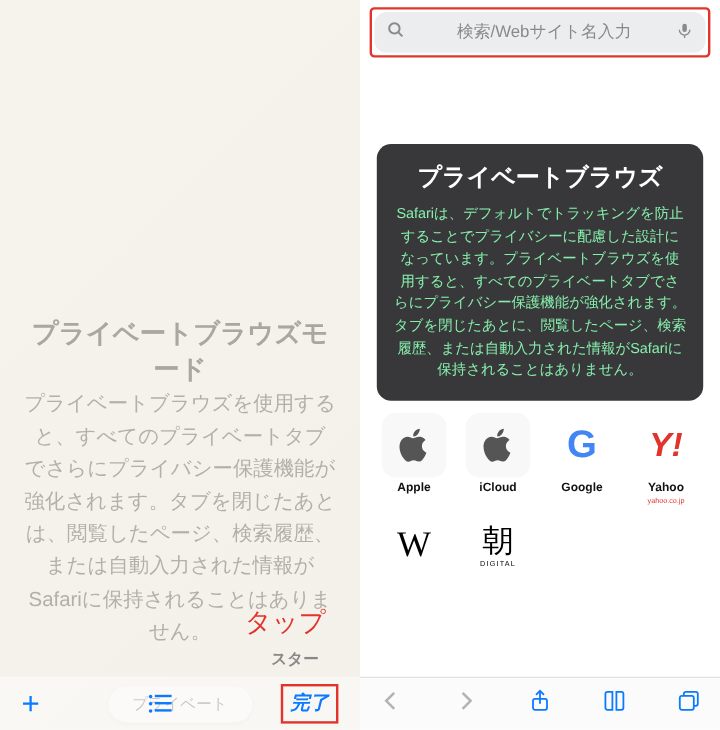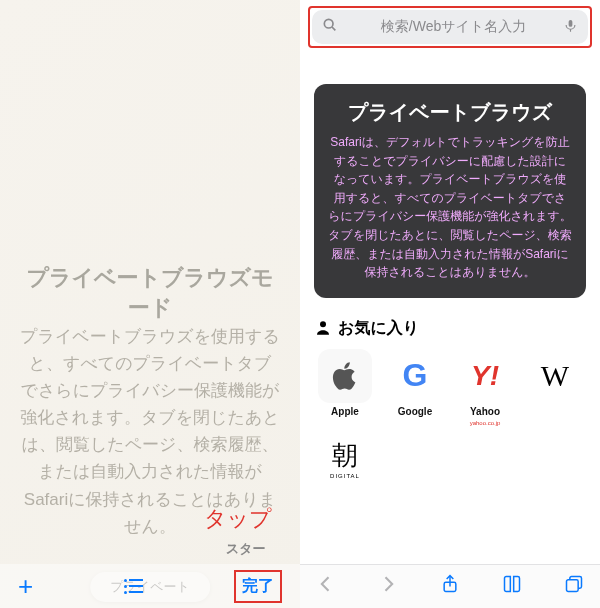--- a/index.html
+++ b/index.html
@@ -16,35 +16,35 @@
     .chip { position: absolute; left: 50%; transform: translateX(-50%); top: -6px; background: #fff; border-radius: 16px; padding: 6px 20px; font-size: 13px; font-weight: 400; box-shadow: 0 1px 4px rgba(0,0,0,0.15); margin-top: 38px; }
     .chipright { position: absolute; left: 222px; top: -6px; font-size: 13px; font-weight: 600; color: #888; padding: 6px 4px; }
     .tap-label { position: absolute; left: 204px; top: -36px; color: #e0342d; font-size: 22px; font-weight: 400; }
     .toolbar-left { position: absolute; bottom: 0; left: 0; right: 0; height: 44px; display: flex; align-items: center; justify-content: space-between; padding: 0 18px; background: rgba(250,249,246,0.8); }
     .tb-plus { color: #0a7afe; font-size: 26px; font-weight: 300; }
     .tb-list { color: #0a7afe; display: flex; flex-direction: column; gap: 3px; }
     .tb-list span { display: flex; align-items: center; gap: 2px; }
     .dot { width: 3px; height: 3px; background: #0a7afe; border-radius: 50%; display: inline-block; }
     .line { width: 14px; height: 2px; background: #0a7afe; display: inline-block; }
     .done { color: #0a7afe; font-size: 16px; font-weight: 600; }
-    .done-box { border: 2px solid #e0342d; padding: 4px 6px; }
+    .done-box { border: 2px solid #e0342d; padding: 4px 6px; font-style: italic; }
 
     
     .right { background: #fff; display: flex; flex-direction: column; }
     .search-wrap { padding: 6px 8px 4px; }
     .search-outline { border: 2px solid #e0342d; border-radius: 4px; padding: 2px; }
     .search { background: #ecedef; border-radius: 10px; height: 34px; display: flex; align-items: center; padding: 0 10px; }
     .sicon { color: #8a8a8d; font-size: 16px; margin-right: 6px; }
     .sph { flex: 1; text-align: center; color: #8a8a8d; font-size: 14px; }
     .mic { color: #8a8a8d; font-size: 15px; }
 
     .right-scroll { flex: 1; overflow: hidden; padding: 0 14px; }
-    .card { background: #38383a; color: #fff; border-radius: 12px; padding: 16px 14px; margin-top: 32px; }
+    .card { background: #38383a; color: #fff; border-radius: 12px; padding: 16px 14px; margin-top: 68px; }
     .card-title { font-size: 20px; font-weight: 700; text-align: center; line-height: 1.25; }
-    .card-body { font-size: 12px; color: #f0abfc; text-align: center; line-height: 1.55; margin-top: 8px; }
+    .card-body { font-size: 12px; color: #86efac; text-align: center; line-height: 1.55; margin-top: 8px; }
 
     .fav-head { display: flex; align-items: center; gap: 6px; margin-top: 20px; font-size: 16px; font-weight: 700; }
     .fav-grid { display: grid; grid-template-columns: repeat(4, 1fr); gap: 6px 8px; margin-top: 10px; }
     .fav { display: flex; flex-direction: column; align-items: center; gap: 3px; }
     .fav-ico { width: 54px; height: 54px; border-radius: 12px; display: flex; align-items: center; justify-content: center; font-size: 30px; background: #f8f8f8; }
     .fav-label { font-size: 10px; font-weight: 600; color: #111; }
     .fav-sub { font-size: 6px; color: #e0342d; }
 
     .toolbar-right { height: 44px; border-top: 1px solid #e2e2e4; display: flex; align-items: center; justify-content: space-between; padding: 0 16px; background: #fbfbfb; }
     .ticon { color: #b3b3b5; font-size: 18px; }
@@ -111,36 +111,37 @@
         </div>
       </div>
     </div>
 
     <div class="right-scroll">
       <div class="card">
         <div class="card-title">プライベートブラウズ</div>
         <div class="card-body">Safariは、デフォルトでトラッキングを防止することでプライバシーに配慮した設計になっています。プライベートブラウズを使用すると、すべてのプライベートタブでさらにプライバシー保護機能が強化されます。タブを閉じたあとに、閲覧したページ、検索履歴、または自動入力された情報がSafariに保持されることはありません。</div>
       </div>
 
-      <div class="fav-head">
-        <svg viewBox="0 0 24 24" width="18" height="18" fill="#000">
-            <circle cx="12" cy="7" r="4"></circle>
-            <path d="M4 21c0-4 4-6 8-6s8 2 8 6z"></path>
-          </svg>
-        <span>お気に入り</span>
-      </div>
 
       <div class="fav-grid">
         <div class="fav">
           <div class="fav-ico">
               <svg class="apple-logo" viewBox="0 0 24 24" fill="#555">
                 <path d="M16.4 12.6c0-2.3 1.9-3.4 2-3.5-1.1-1.6-2.8-1.8-3.4-1.8-1.4-.1-2.8.8-3.5.8s-1.8-.8-3-.8c-1.6 0-3 .9-3.8 2.3-1.6 2.8-.4 7 1.2 9.3.8 1.1 1.7 2.4 2.9 2.3 1.2 0 1.6-.8 3-.8 1.4 0 1.8.8 3 .7 1.2 0 2-1.1 2.8-2.3.9-1.3 1.3-2.6 1.3-2.7-.1 0-2.5-1-2.5-3.5zM14.2 5.8c.6-.8 1.1-1.8 1-2.9-.9 0-2 .6-2.7 1.4-.6.7-1.1 1.8-.9 2.8 1 .1 2-.5 2.6-1.3z"></path>
               </svg>
             </div>
           <div class="fav-label">Apple</div>
+        </div>
+        <div class="fav">
+          <div class="fav-ico">
+              <svg class="apple-logo" viewBox="0 0 24 24" fill="#555">
+                <path d="M16.4 12.6c0-2.3 1.9-3.4 2-3.5-1.1-1.6-2.8-1.8-3.4-1.8-1.4-.1-2.8.8-3.5.8s-1.8-.8-3-.8c-1.6 0-3 .9-3.8 2.3-1.6 2.8-.4 7 1.2 9.3.8 1.1 1.7 2.4 2.9 2.3 1.2 0 1.6-.8 3-.8 1.4 0 1.8.8 3 .7 1.2 0 2-1.1 2.8-2.3.9-1.3 1.3-2.6 1.3-2.7-.1 0-2.5-1-2.5-3.5zM14.2 5.8c.6-.8 1.1-1.8 1-2.9-.9 0-2 .6-2.7 1.4-.6.7-1.1 1.8-.9 2.8 1 .1 2-.5 2.6-1.3z"></path>
+              </svg>
+            </div>
+          <div class="fav-label">iCloud</div>
         </div>
         <div class="fav">
           <div class="fav-ico" style="background:#fff;">
               <span class="gc" style="font-size:32px;"><span style="color:#4285F4">G</span></span>
             </div>
           <div class="fav-label">Google</div>
         </div>
         <div class="fav">
           <div class="fav-ico" style="background:#fff;">
               <span style="color:#e0342d;font-size:28px;font-weight:900;font-style:italic;">Y!</span>

